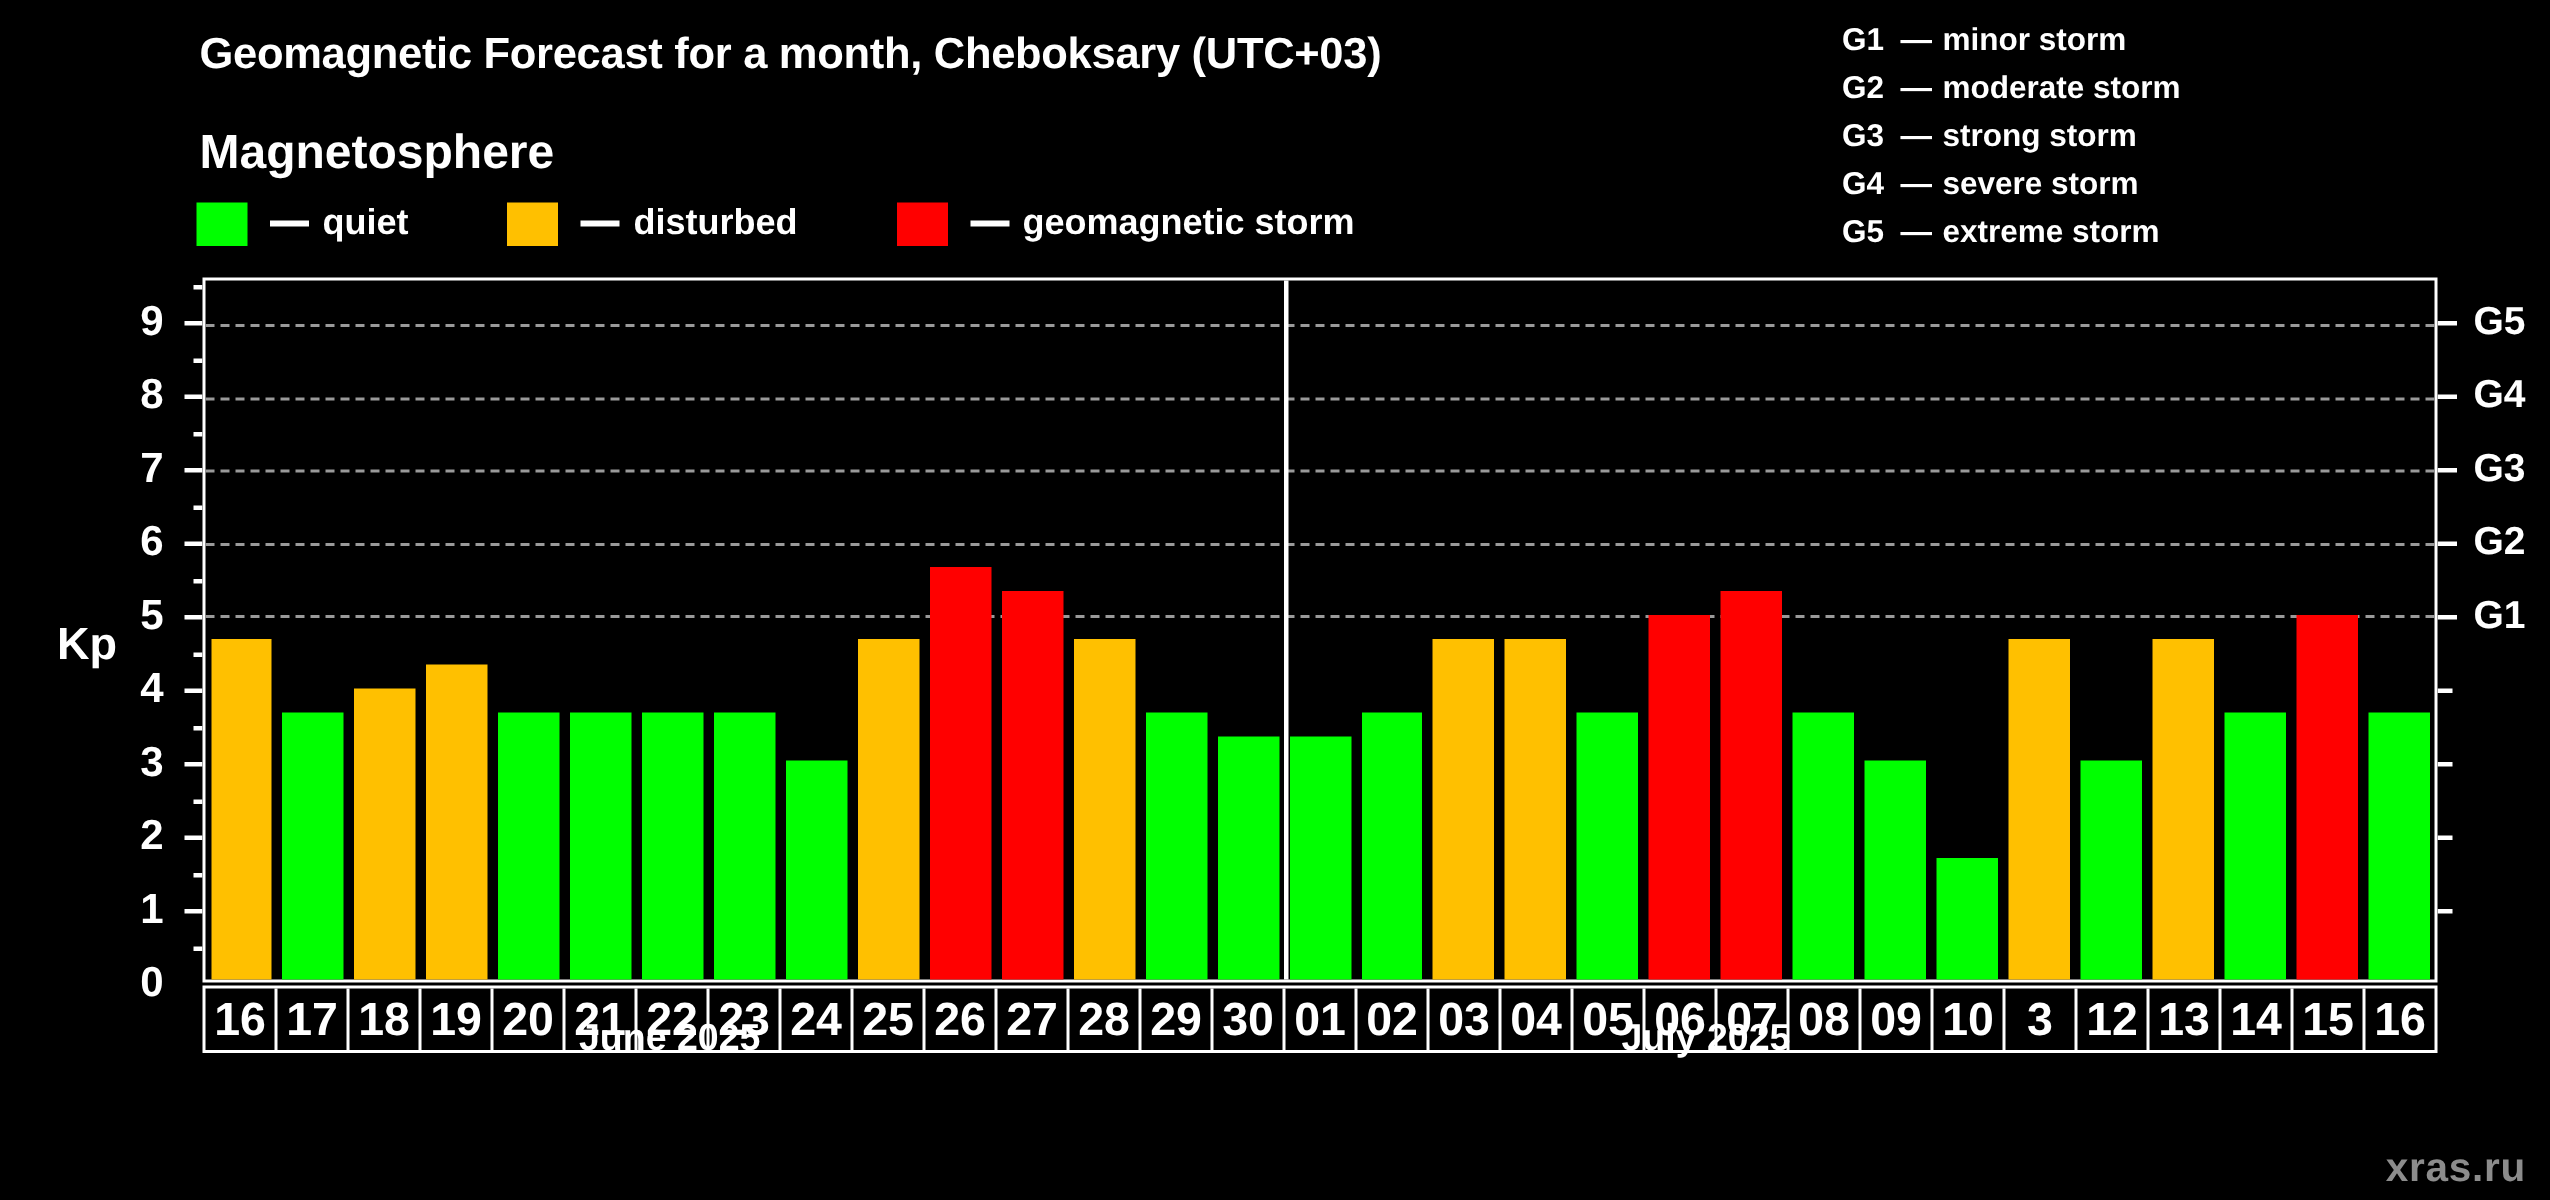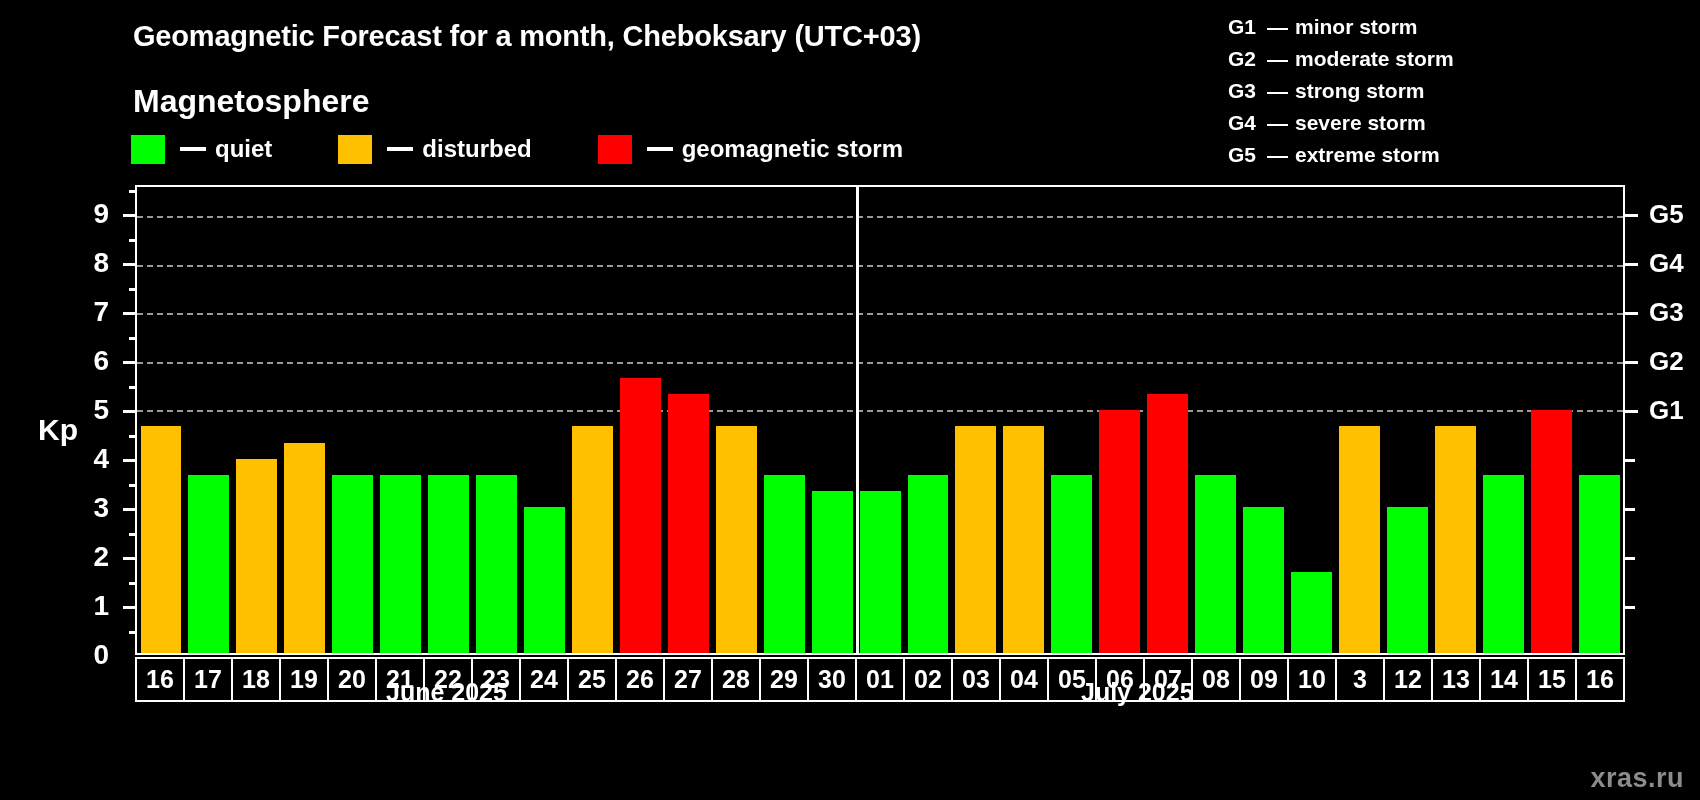--- a/index.html
+++ b/index.html
@@ -110,21 +110,21 @@
   #days{
     position:absolute;left:135px;top:657px;
     width:1490px;height:45px;
     display:flex;
     border:2px solid #ffffff;
     box-sizing:border-box;
   }
   .day-cell{
     flex:1 1 0;
     display:flex;align-items:center;justify-content:center;
-    font-size:25px;font-weight:bold;color:#ffffff;
+    font-size:31px;font-weight:bold;color:#ffffff;
     border-right:2px solid #ffffff;
     box-sizing:border-box;
   }
   .day-cell:last-child{border-right:none;}
 
   
   .month-label{
     position:absolute;top:678px;
     font-size:25px;font-weight:bold;color:#ffffff;
     white-space:nowrap;

